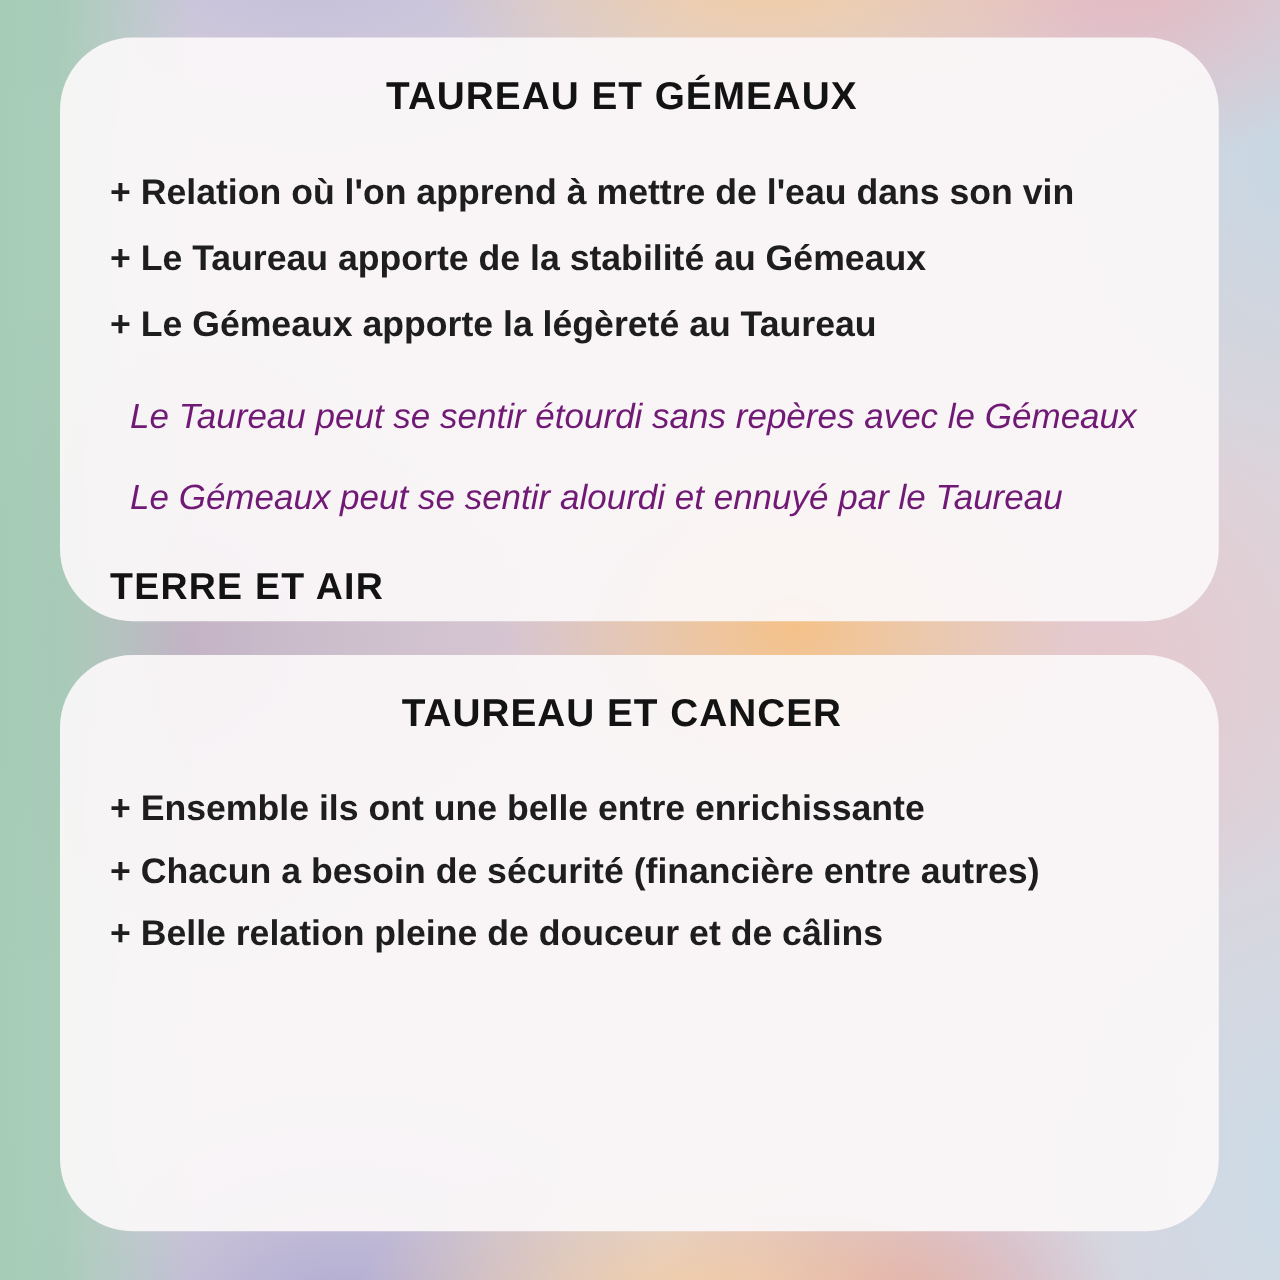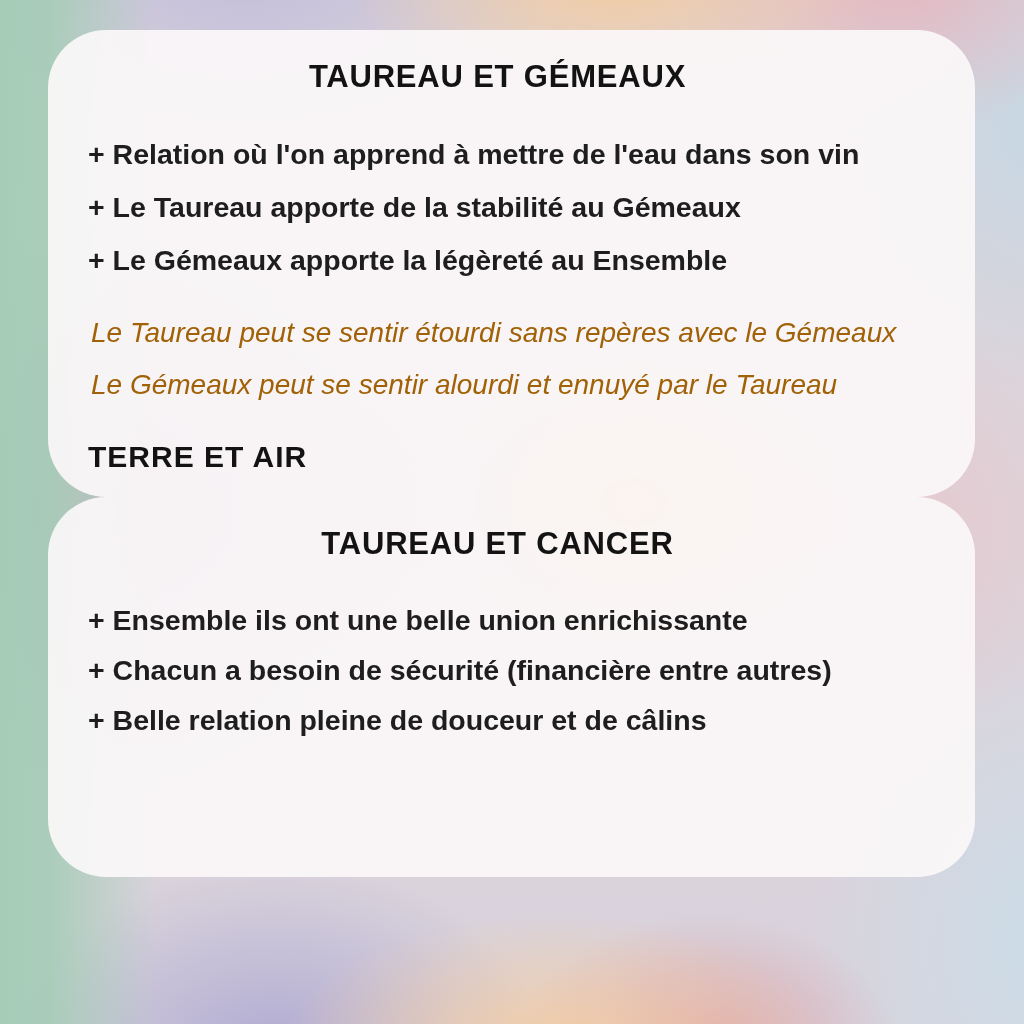--- a/index.html
+++ b/index.html
@@ -51,21 +51,21 @@
     position: absolute;
     left: 48px;
     width: 927px;
     border-radius: 58px;
     background: rgba(251,247,249,0.93);
     box-sizing: border-box;
     padding: 28px 68px 0 40px;
     color: #1b1b1b;
   }
   .card-1 { top: 30px;  height: 467px; }
-  .card-2 { top: 497px; height: 380px; }
+  .card-2 { top: 524px; height: 461px; }
 
   .card-title {
     margin: 0;
     text-align: center;
     font-size: 31px;
     font-weight: bold;
     letter-spacing: 0.8px;
     line-height: 38px;
     color: #131313;
   }
@@ -76,26 +76,26 @@
     font-size: 28.5px;
     font-weight: bold;
     line-height: 53px;
     white-space: nowrap;
     color: #1e1e1e;
   }
   .card-2 .bullet { line-height: 50px; }
 
   .cautions { margin-top: 21px; }
   .caution {
-    margin: 3px;
+    margin: 16px;
     font-size: 28px;
     font-style: italic;
     line-height: 49px;
     white-space: nowrap;
-    color: #a16207;
+    color: #701a75;
   }
   .card-2 .cautions { margin-top: 27px; }
   .card-2 .caution { line-height: 50px; }
 
   .elements-label {
     margin-top: 30px;
     text-align: left;
     font-size: 30px;
     font-weight: bold;
     letter-spacing: 1px;
@@ -108,31 +108,31 @@
 
 <div class="bg"></div>
 
 <main>
 
   <section class="card card-1">
     <h2 class="card-title">TAUREAU ET GÉMEAUX</h2>
     <div class="bullets">
       <p class="bullet">+ Relation où l'on apprend à mettre de l'eau dans son vin</p>
       <p class="bullet">+ Le Taureau apporte de la stabilité au Gémeaux</p>
-      <p class="bullet">+ Le Gémeaux apporte la légèreté au Ensemble</p>
+      <p class="bullet">+ Le Gémeaux apporte la légèreté au Taureau</p>
     </div>
     <div class="cautions">
       <p class="caution">Le Taureau peut se sentir étourdi sans repères avec le Gémeaux</p>
       <p class="caution">Le Gémeaux peut se sentir alourdi et ennuyé par le Taureau</p>
     </div>
     <div class="elements-label">TERRE ET AIR</div>
   </section>
 
   <section class="card card-2">
     <h2 class="card-title">TAUREAU ET CANCER</h2>
     <div class="bullets">
-      <p class="bullet">+ Ensemble ils ont une belle union enrichissante</p>
+      <p class="bullet">+ Ensemble ils ont une belle entre enrichissante</p>
       <p class="bullet">+ Chacun a besoin de sécurité (financière entre autres)</p>
       <p class="bullet">+ Belle relation pleine de douceur et de câlins</p>
     </div>
   </section>
 
 </main>
 
 </body></html>

